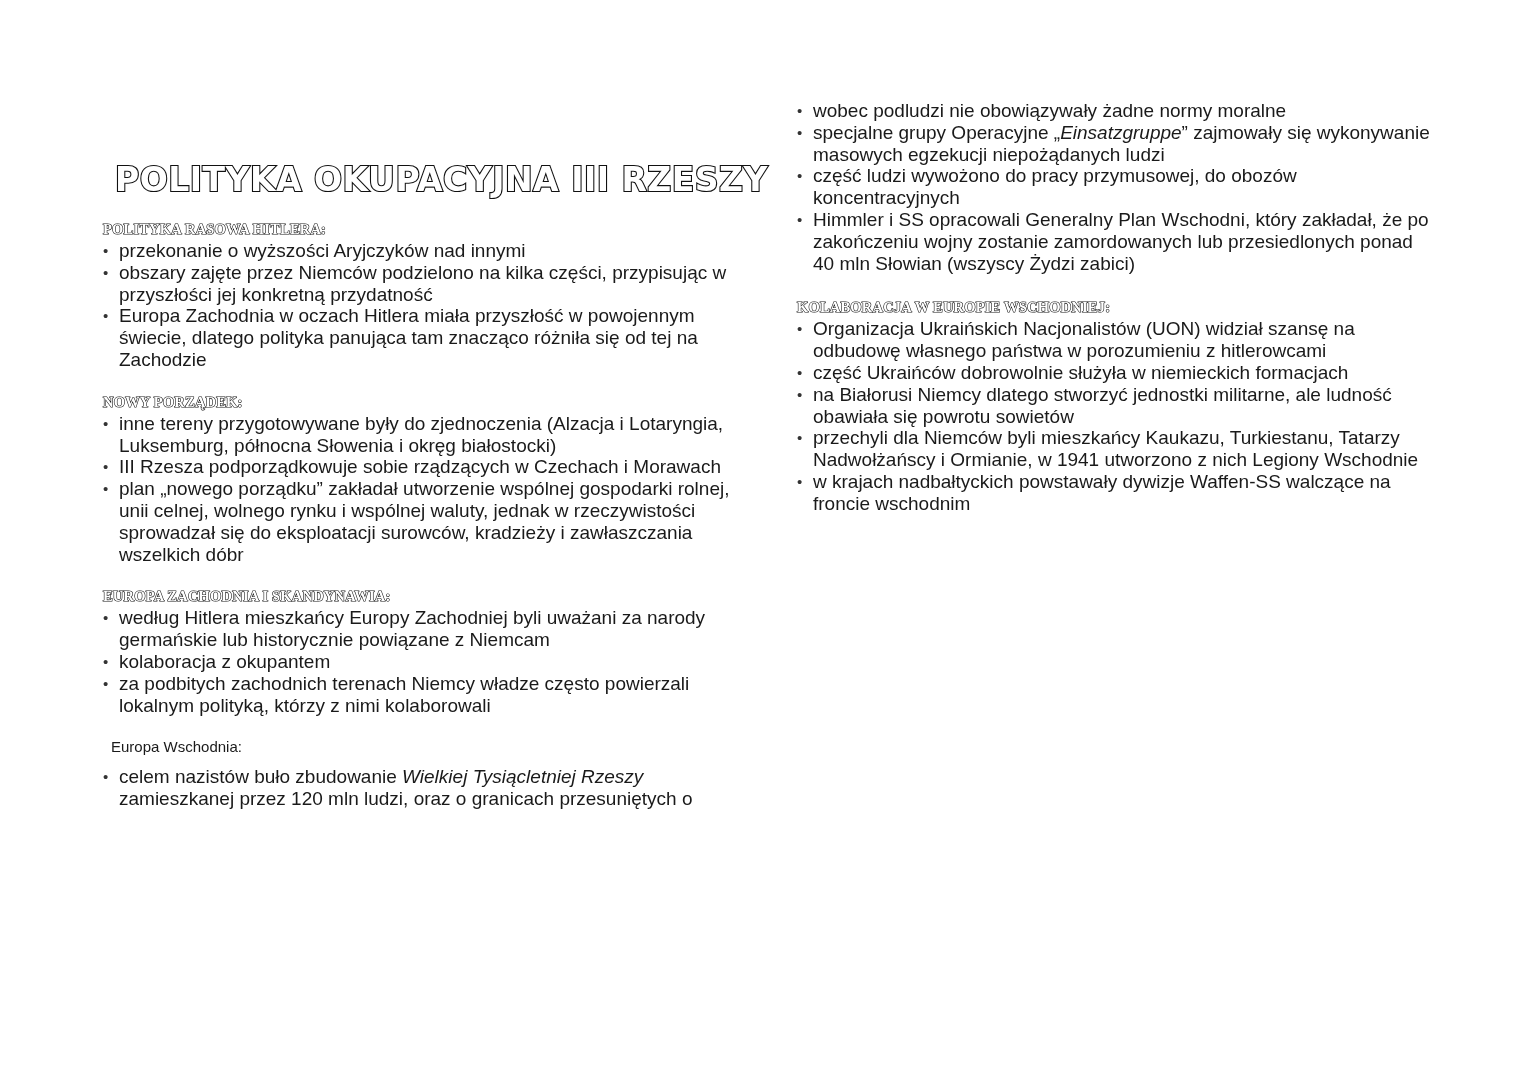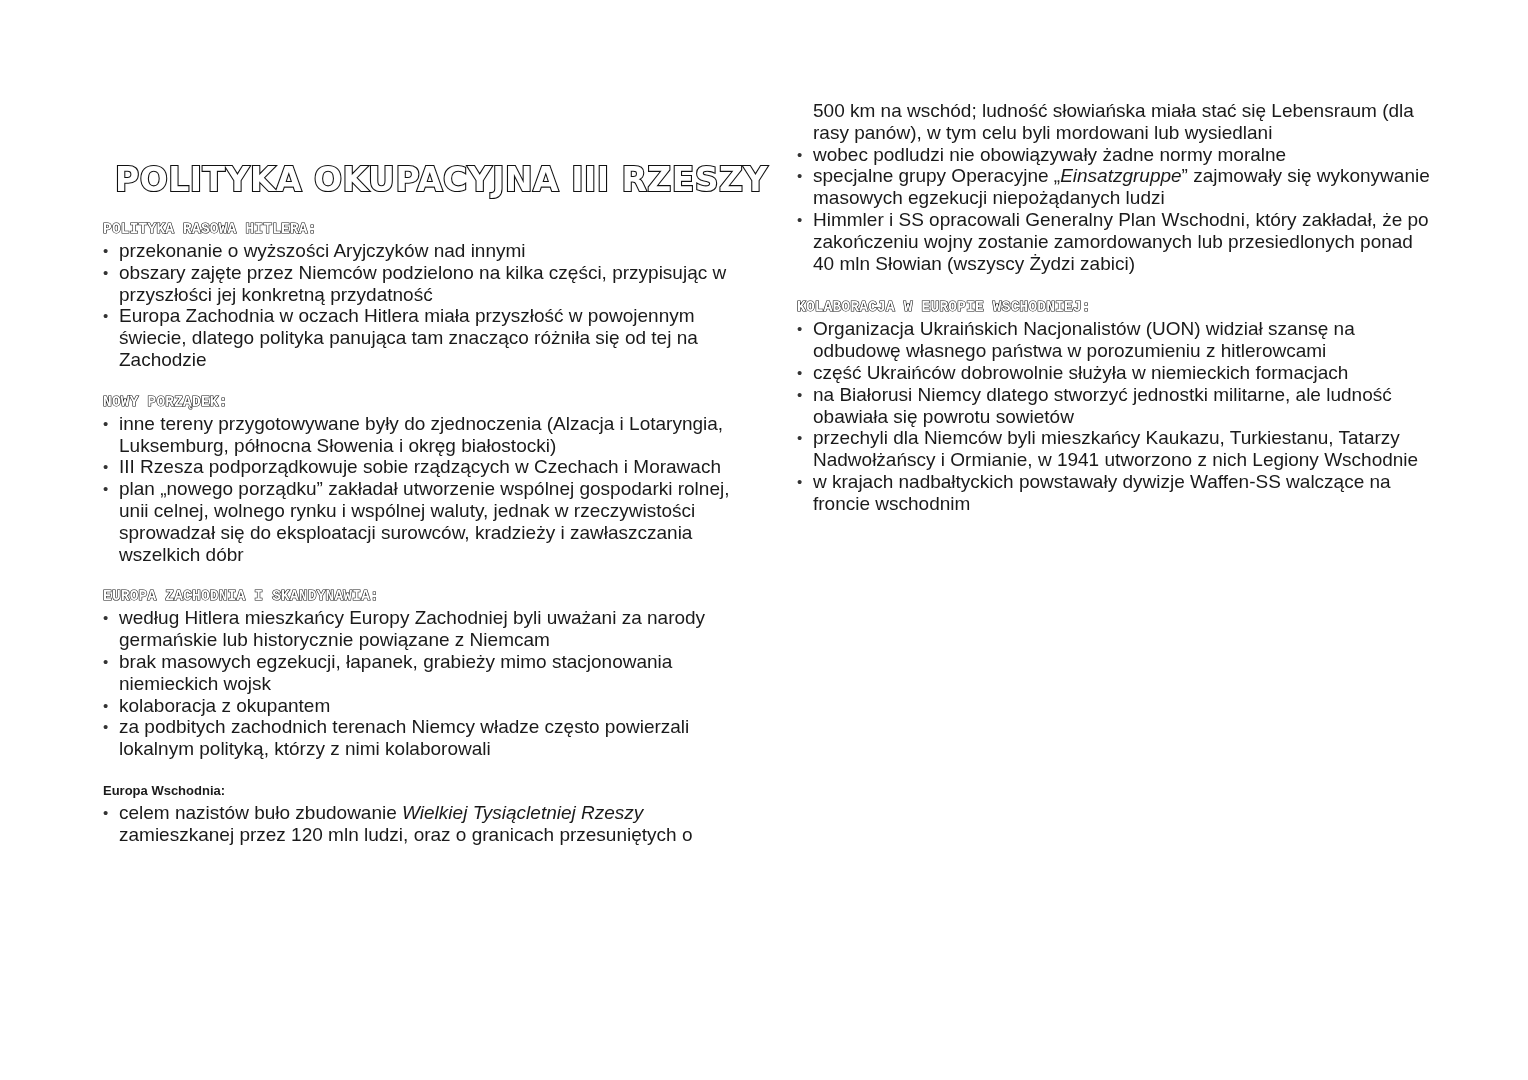--- a/index.html
+++ b/index.html
@@ -33,38 +33,37 @@
       white-space: nowrap;
     }
     .column {
       position: absolute;
       width: 640px;
     }
     .col-left { left: 103px; top: 218px; }
     .col-right { left: 797px; top: 100px; width: 640px; }
     .section { margin: 0 0 20px 0; }
     .section-heading {
-      font-family: Liberation Mono, monospace;
+      font-family: Liberation Serif, serif;
       font-weight: bold;
       font-size: 14.5px;
       text-transform: uppercase;
       letter-spacing: 0.2px;
       color: #ffffff;
       -webkit-text-stroke: 1.2px #111111;
       paint-order: stroke fill;
       line-height: 22px;
       margin: 0;
       white-space: nowrap;
     }
     .plain-heading {
-      font-size: 13px;
+      font-size: 15px;
       line-height: 22px;
-      margin: 0;
+      margin: 8px;
       color: #1a1a1a;
-      font-weight: bold;
     }
     ul.bullets {
       list-style: none;
       margin: 0;
       padding: 0;
     }
     ul.bullets li {
       position: relative;
       padding-left: 16px;
       font-size: 19px;
@@ -104,42 +103,41 @@
       <li>inne tereny przygotowywane były do zjednoczenia (Alzacja i Lotaryngia, Luksemburg, północna Słowenia i okręg białostocki)</li>
       <li>III Rzesza podporządkowuje sobie rządzących w Czechach i Morawach</li>
       <li>plan „nowego porządku” zakładał utworzenie wspólnej gospodarki rolnej, unii celnej, wolnego rynku i wspólnej waluty, jednak w rzeczywistości sprowadzał się do eksploatacji surowców, kradzieży i zawłaszczania wszelkich dóbr</li>
     </ul>
   </div>
 
   <div class="section">
     <h2 class="section-heading">Europa Zachodnia i Skandynawia:</h2>
     <ul class="bullets">
       <li>według Hitlera mieszkańcy Europy Zachodniej byli uważani za narody germańskie lub historycznie powiązane z Niemcam</li>
-      <li>brak masowych egzekucji, łapanek, grabieży mimo stacjonowania niemieckich wojsk</li>
       <li>kolaboracja z okupantem</li>
       <li>za podbitych zachodnich terenach Niemcy władze często powierzali lokalnym polityką, którzy z nimi kolaborowali</li>
     </ul>
   </div>
 
   <div class="section">
     <p class="plain-heading">Europa Wschodnia:</p>
     <ul class="bullets">
       <li><span>celem nazistów buło zbudowanie </span><em>Wielkiej Tysiącletniej Rzeszy</em><span> zamieszkanej przez 120 mln ludzi, oraz o granicach przesuniętych o</span></li>
     </ul>
   </div>
 
 </div>
 
 <div class="column col-right">
 
   <div class="section" style="margin-bottom:22px;">
     <ul class="bullets">
-      <li class="continuation">500 km na wschód; ludność słowiańska miała stać się Lebensraum (dla rasy panów), w tym celu byli mordowani lub wysiedlani</li>
       <li>wobec podludzi nie obowiązywały żadne normy moralne</li>
       <li><span>specjalne grupy Operacyjne „</span><em>Einsatzgruppe</em><span>” zajmowały się wykonywanie masowych egzekucji niepożądanych ludzi</span></li>
+      <li>część ludzi wywożono do pracy przymusowej, do obozów koncentracyjnych</li>
       <li>Himmler i SS opracowali Generalny Plan Wschodni, który zakładał, że po zakończeniu wojny zostanie zamordowanych lub przesiedlonych ponad 40 mln Słowian (wszyscy Żydzi zabici)</li>
     </ul>
   </div>
 
   <div class="section">
     <h2 class="section-heading">Kolaboracja w Europie Wschodniej:</h2>
     <ul class="bullets">
       <li>Organizacja Ukraińskich Nacjonalistów (UON) widział szansę na odbudowę własnego państwa  w porozumieniu z hitlerowcami</li>
       <li>część Ukraińców dobrowolnie służyła w niemieckich formacjach</li>
       <li>na Białorusi Niemcy dlatego stworzyć jednostki militarne, ale ludność obawiała się powrotu sowietów</li>

